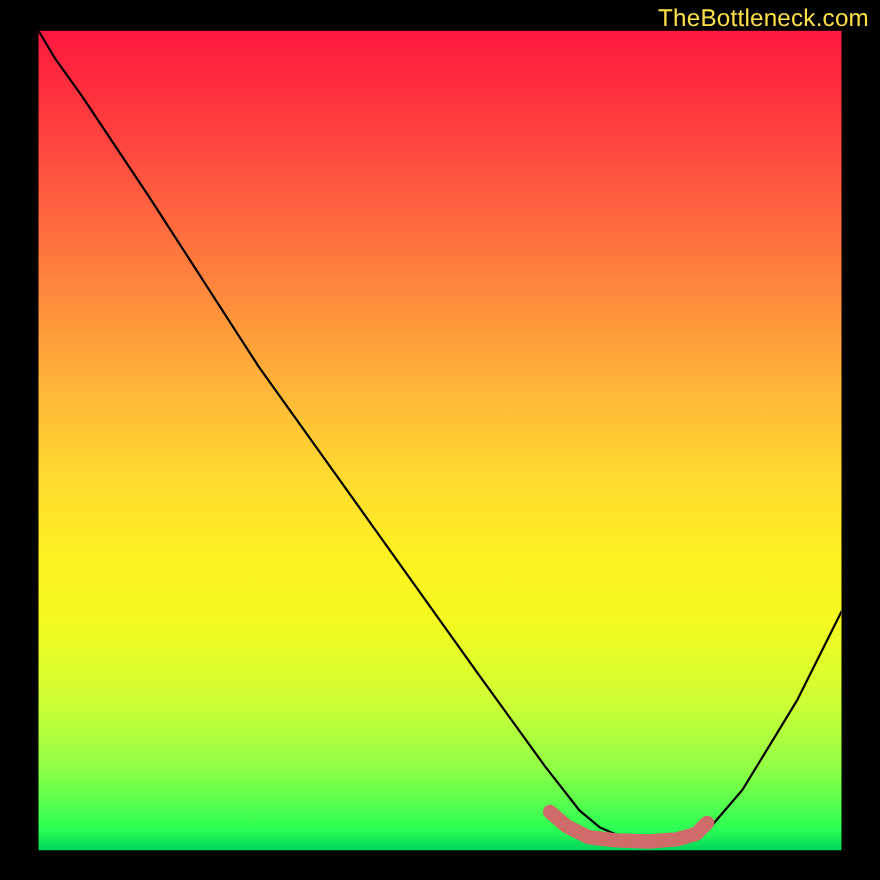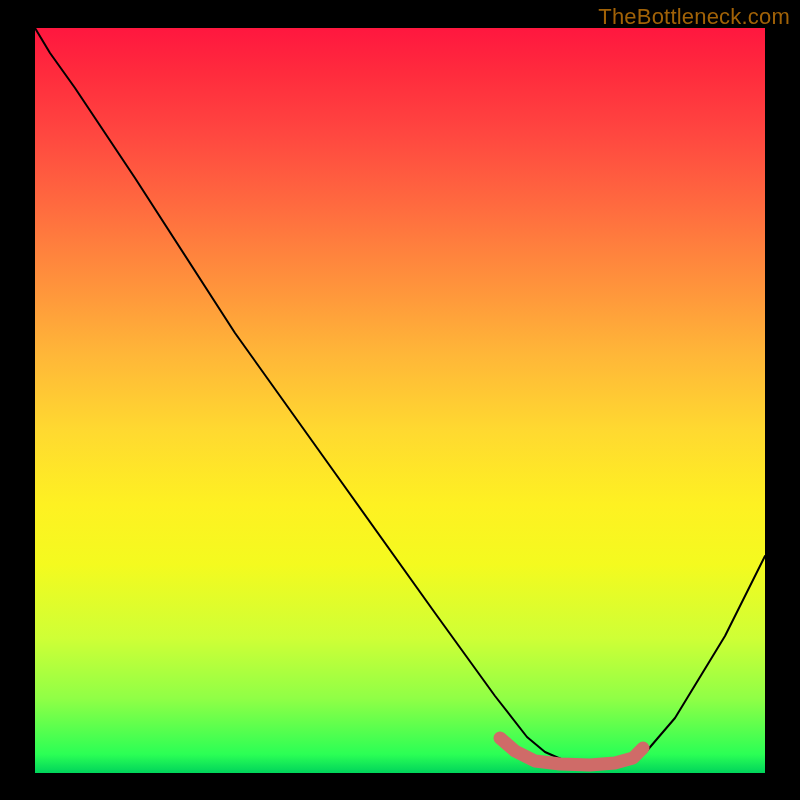--- a/index.html
+++ b/index.html
@@ -14,21 +14,21 @@
   .frame {
     position: relative;
     width: 800px;
     height: 800px;
     background: #000;
   }
   .watermark {
     position: absolute;
     top: 4px;
     right: 10px;
-    color: #a16207;
+    color: #fde047;
     font-size: 22px;
     font-weight: 400;
     letter-spacing: 0.2px;
   }
   .plot-area {
     position: absolute;
     left: 35px;
     top: 28px;
     width: 730px;
     height: 745px;

